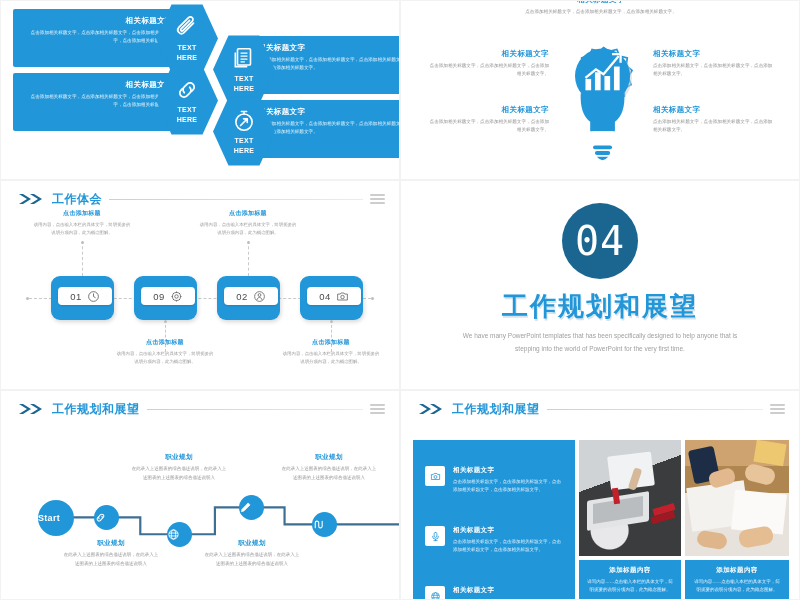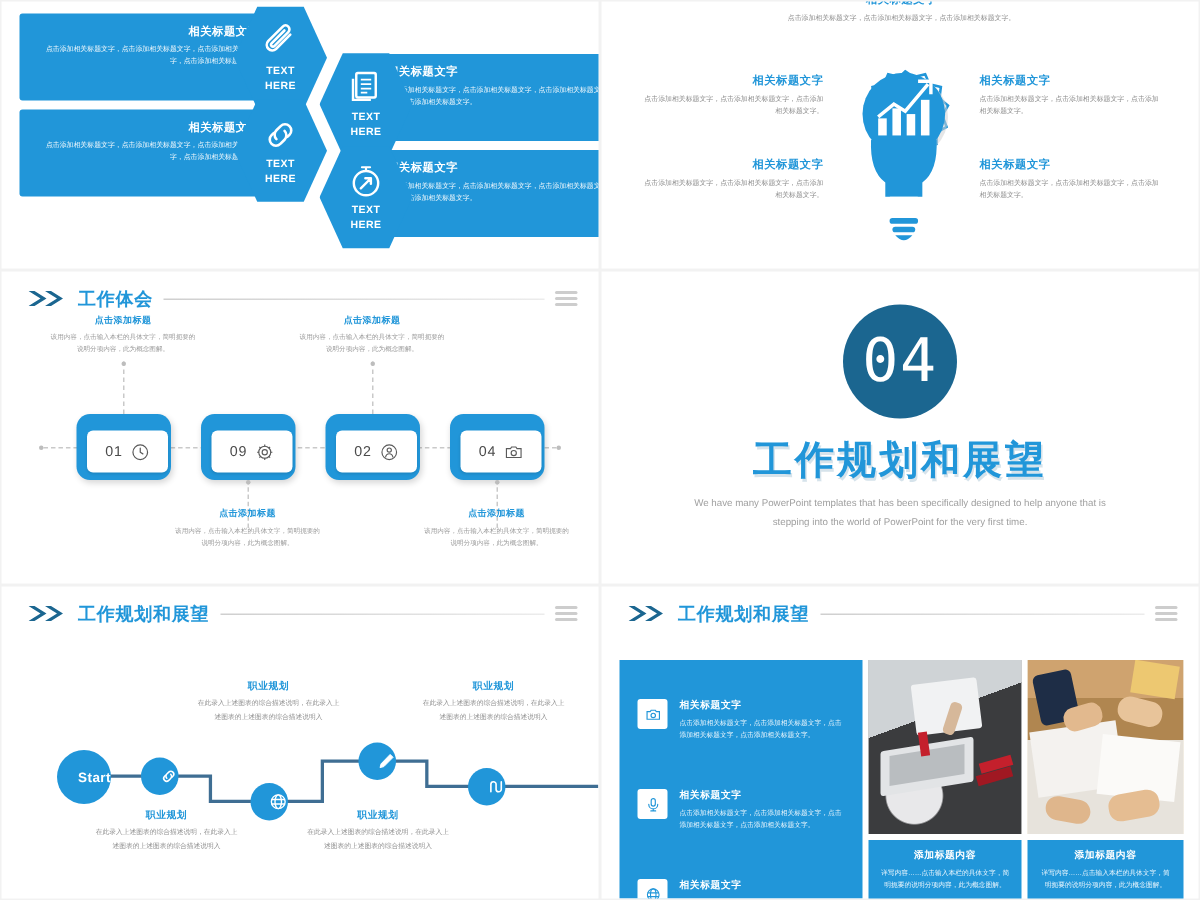--- a/index.html
+++ b/index.html
@@ -61,21 +61,21 @@
   .bulb { position: absolute; left: 155px; top: 37px; width: 95px; height: 135px; }
 
   
   .tl-axis { position: absolute; left: 28px; right: 28px; top: 117px; height: 1px;
              border-top: 1px dashed #c9c9c9; }
   .tl-axis:before, .tl-axis:after { content:""; position:absolute; top:-2px; width:3px;
       height:3px; border-radius:50%; background:#bdbdbd; }
   .tl-axis:before { left:-3px; } .tl-axis:after { right:-3px; }
   .node { position: absolute; top: 95px; width: 63px; height: 44px; background: #2196d9;
           border-radius: 9px; box-shadow: 1px 2px 4px rgba(0,0,0,.16); }
-  .node .chip { position: absolute; left: 7px; top: 11px; width: 54px; height: 28px;
+  .node .chip { position: absolute; left: 7px; top: 11px; width: 54px; height: 18px;
                 background: #fff; border-radius: 4px; display: flex; align-items: center;
                 justify-content: center; gap: 5px; box-shadow: 0 1px 2px rgba(0,0,0,.12); }
   .node .num { font-size: 9.5px; color: #4b4b4b; letter-spacing: .5px; }
   .node .ic2 { width: 13px; height: 13px; }
   .node .ic2 svg { width: 100%; height: 100%; display: block; }
   .stem { position: absolute; width: 0; border-left: 1px dashed #c9c9c9; }
   .stem:after { content:""; position:absolute; width:3px; height:3px; border-radius:50%;
                 background:#bdbdbd; left:-2px; }
   .tlab { position: absolute; width: 100px; text-align: center; }
   .tlab h5 { font-size: 6px; color: #2196d9; font-weight: bold; letter-spacing:.3px; }
@@ -89,21 +89,21 @@
       font-family: "DejaVu Sans Mono", monospace; }
   .chap-title { position: absolute; left: 0; right: 0; top: 108px; text-align: center;
       font-size: 26px; font-weight: bold; color: #2196d9; letter-spacing: 2px;
       text-shadow: 1px 2px 0 rgba(27,102,144,.18); }
   .chap-sub { position: absolute; left: 58px; right: 58px; top: 148px; text-align: center;
       font-size: 6.5px; color: #a0a0a0; line-height: 2; }
 
   
   .flow { position: absolute; inset: 0; }
   .fnode { position: absolute; border-radius: 50%; background: #2196d9; color: #fff;
-           display:flex; align-items:center; justify-content:flex-end; }
+           display:flex; align-items:center; justify-content:flex-start; }
   .fnode.start { width: 36px; height: 36px; font-size: 9px; font-weight: bold; letter-spacing:.3px;}
   .fnode.ico { width: 25px; height: 25px; }
   .fnode.ico svg { width: 13px; height: 13px; display: block; }
   .flab { position: absolute; width: 96px; text-align: center; }
   .flab h5 { font-size: 6.5px; color: #2196d9; font-weight: bold; letter-spacing: .4px; }
   .flab p { font-size: 4.5px; color: #8f8f8f; line-height: 1.95; margin-top: 3px; }
 
   
   .panel-left { position: absolute; left: 12px; top: 49px; width: 162px; bottom: 0;
                 background: #2196d9; }

